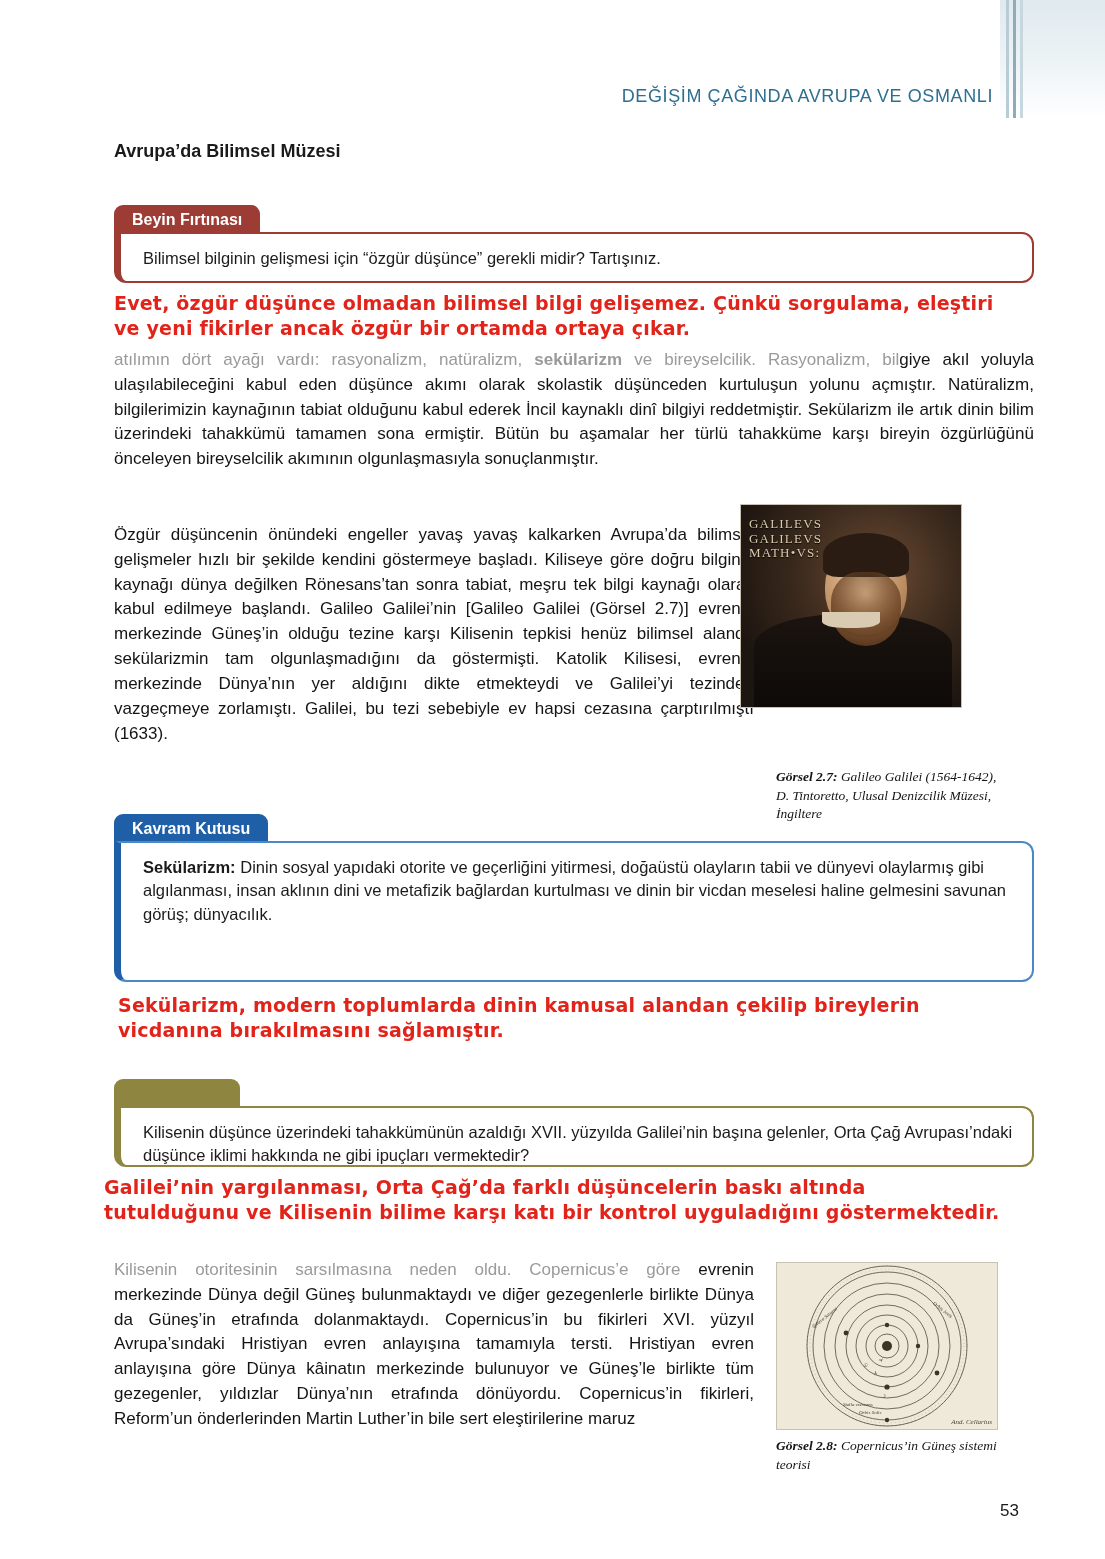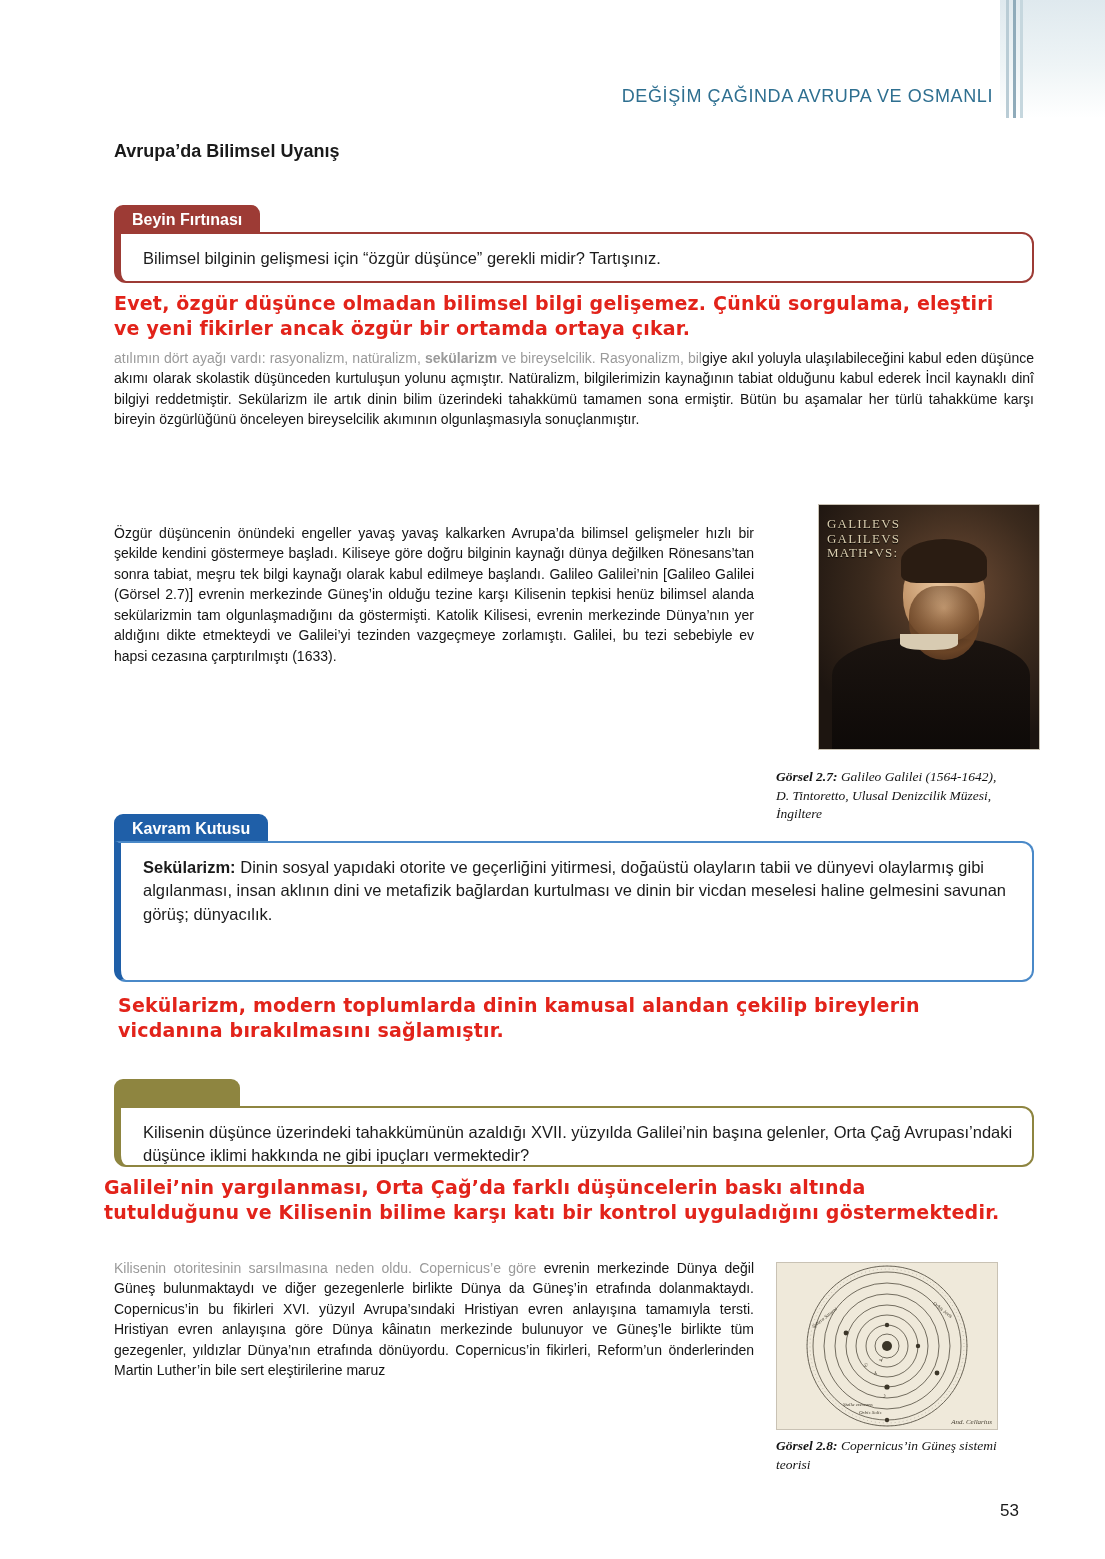--- a/index.html
+++ b/index.html
@@ -112,21 +112,21 @@
   #kavram .box-frame { border-color: #4a89c8; border-left-color: #1f5fa8; }
 
   
   #soru { left: 114px; top: 1079px; width: 920px; height: 88px; }
   #soru .box-tab { background: #8e8540; width: 126px; }
   #soru .box-frame { border-color: #8e8540; border-left-color: #8e8540; }
 
   
   .para {
     position: absolute;
-    font-size: 14px;
+    font-size: 17px;
     line-height: 1.46;
     color: #141414;
     text-align: justify;
     text-justify: inter-word;
   }
 
   #p1 { left: 114px; top: 348px; width: 920px; }
   #p2 { left: 114px; top: 523px; width: 640px; }
   #p3 { left: 114px; top: 1258px; width: 640px; }
 
@@ -149,21 +149,21 @@
   #ans2 { left: 118px; top: 993px; width: 900px; }
   #ans3 { left: 104px; top: 1175px; width: 900px; }
 
   
   .fig {
     position: absolute;
     border: 1px solid #c9c2b4;
     background: #2b2118;
     overflow: hidden;
   }
-  #fig1 { left: 818px; top: 504px; width: 222px; height: 246px; }
+  #fig1 { left: 740px; top: 504px; width: 222px; height: 204px; }
   #fig2 { left: 776px; top: 1262px; width: 222px; height: 168px; background:#efe7d6; }
 
   .fig-cap {
     position: absolute;
     font-size: 13.5px;
     line-height: 1.38;
     color: #141414;
     font-family: "Liberation Serif", serif;
     font-style: italic;
   }
@@ -255,21 +255,21 @@
 <div class="page-body">
 
   <div class="top-deco"></div>
   <div class="top-deco-lines">
     <span class="l1"></span>
       <span class="l2"></span>
       <span class="l3"></span>
   </div>
   <div class="running-head">DEĞİŞİM ÇAĞINDA AVRUPA VE OSMANLI</div>
 
-  <div class="h-title">Avrupa’da Bilimsel Uyanış</div>
+  <div class="h-title">Avrupa’da Bilimsel Müzesi</div>
 
   <div class="box" id="beyin">
     <div class="box-tab">Beyin Fırtınası</div>
     <div class="box-frame leftbar">
       <div class="box-text">Bilimsel bilginin gelişmesi için “özgür düşünce” gerekli midir? Tartışınız.</div>
     </div>
   </div>
 
   <div class="hand" id="ans1">Evet, özgür düşünce olmadan bilimsel bilgi gelişemez. Çünkü sorgulama, eleştiri ve yeni fikirler ancak özgür bir ortamda ortaya çıkar.</div>
 

